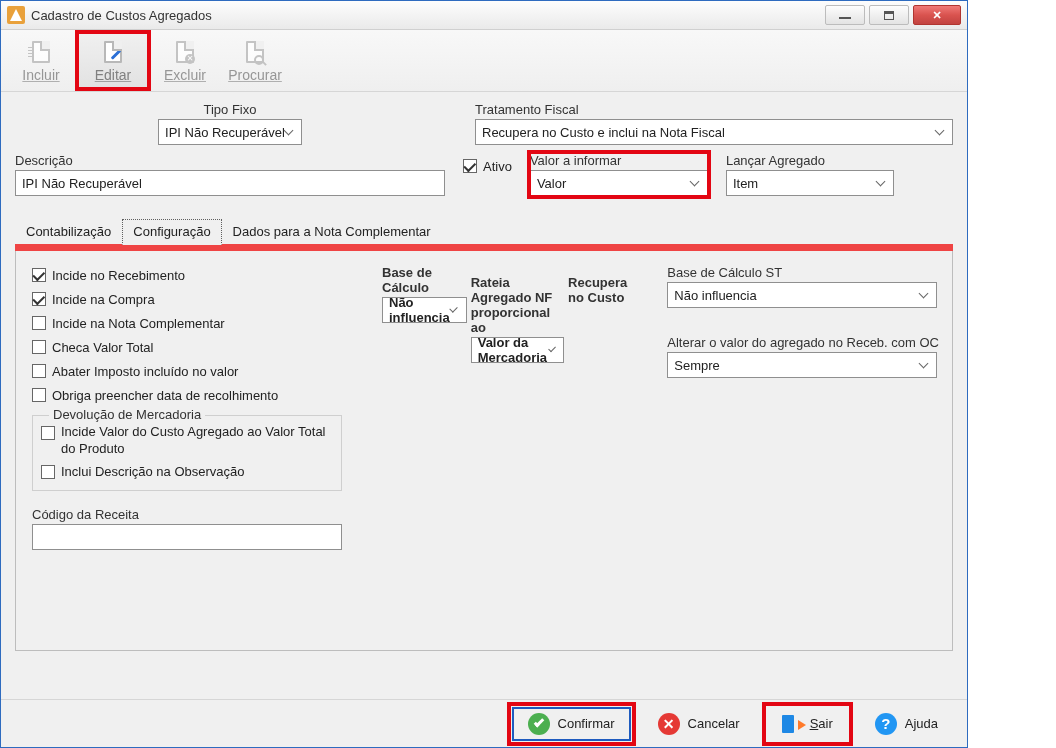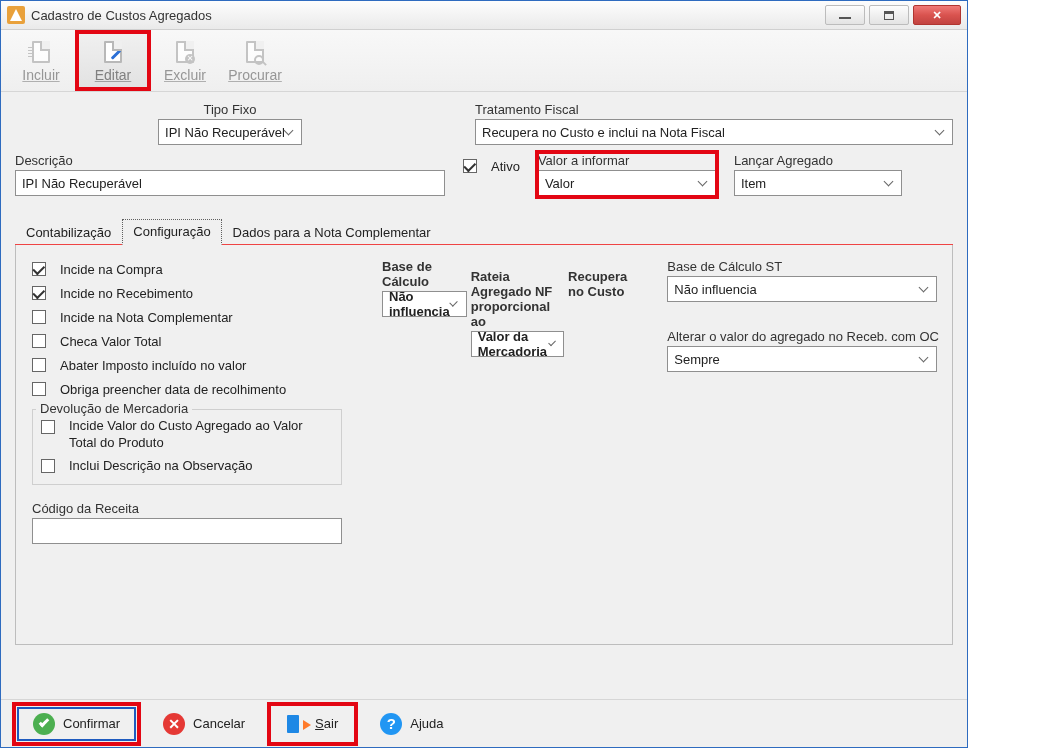--- a/index.html
+++ b/index.html
@@ -40,40 +40,40 @@
   .content { flex:1; padding: 10px 14px 4px 14px; display:flex; flex-direction:column; }
 
   .row { display:flex; gap: 26px; }
   .field { display:flex; flex-direction:column; gap:2px; }
   .field label { color:#333; }
   .combo, .textin { height: 26px; border:1px solid #8f8f8f; background:#fff; display:flex; align-items:center; padding:0 6px; color:#222;}
   .combo { justify-content:space-between; }
   .combo .chev { width:7px;height:7px;border-right:1.5px solid #666;border-bottom:1.5px solid #666;transform:rotate(45deg);margin-right:3px;margin-bottom:3px;}
   .checkbox { width:14px;height:14px;border:1px solid #666;background:#fff;display:inline-flex;align-items:center;justify-content:center;flex-shrink:0;}
   .checkbox.checked::after{content:"";width:9px;height:5px;border-left:2px solid #333;border-bottom:2px solid #333;transform:rotate(-45deg) translate(0px,-1px);}
-  .chkrow{display:flex;align-items:center;gap:14px;color:#222;height:20px;}
+  .chkrow{display:flex;align-items:center;gap:6px;color:#222;height:20px;}
 
   .hl-red { outline: 4px solid #e30613; outline-offset: -2px; }
 
   
-  .tabs { display:flex; align-items:flex-end; border-bottom:1px solid #ef4444; margin-top: 22px;}
+  .tabs { display:flex; border-bottom:7px solid #ef4444; margin-top: 22px;}
   .tab { padding: 4px 10px 5px 10px; color:#222; border:1px solid transparent; border-bottom:none; position:relative; top:1px;}
   .tab.active { border:1px dotted #606060; border-bottom:1px solid #f0f0f0; background:#f0f0f0; }
   .tabbody { border:1px solid #bdbdbd; border-top:none; padding: 14px 16px 18px 16px; flex:0 0 auto; background:#f0f0f0;}
 
   .cfg { display:flex; gap: 40px; }
   .colL { width: 370px; display:flex; flex-direction:column; gap:4px;}
   .colM { width: 260px; display:flex; gap:4px;font-weight:bold;}
   .colR { width: 290px; display:flex; flex-direction:column; gap:17px;}
 
   .groupbox { border:1px solid #cfcfcf; padding: 6px 8px 8px 8px; margin-top:6px; position:relative;}
-  .groupbox .gtitle{ position:absolute; top:-9px; left:3px; background:#f0f0f0; padding:0 4px; color:#333;}
-
-  
-  .footer { height: 48px; border-top:1px solid #d6d6d6; display:flex; align-items:center; gap: 10px; padding: 0 14px;}
+  .groupbox .gtitle{ position:absolute; top:-9px; left:16px; background:#f0f0f0; padding:0 4px; color:#333;}
+
+  
+  .footer { height: 48px; border-top:1px solid #d6d6d6; display:flex; align-items:center; justify-content:flex-end; gap: 10px; padding: 0 14px;}
   .fbtn { height: 34px; padding: 0 14px; display:flex; align-items:center; gap:8px; border:1px solid transparent;}
   .fbtn.selected { border:2px solid #1e5bbf; }
   .circ { width:22px;height:22px;border-radius:50%;display:flex;align-items:center;justify-content:center;}
   .circ.green{background:#4caf50;} .circ.red{background:#e53935;} .circ.blue{background:#2196f3;}
   .circ .ck{width:10px;height:5px;border-left:3px solid #fff;border-bottom:3px solid #fff;transform:rotate(-45deg) translate(1px,-1px);}
   .circ .cx{color:#fff;font-weight:bold;font-size:14px;line-height:1;}
   .circ .cq{color:#fff;font-weight:bold;font-size:15px;line-height:1;}
   .exiticon{width:20px;height:18px;position:relative;}
   .exiticon .door{width:12px;height:18px;background:#1e88e5;border-radius:1px;}
   .exiticon .arr{position:absolute;right:-4px;top:5px;width:0;height:0;border-top:5px solid transparent;border-bottom:5px solid transparent;border-left:8px solid #ff7a2a;}
@@ -192,25 +192,25 @@
       <div class="tab active">Configuração</div>
       <div class="tab">Dados para a Nota Complementar</div>
     </div>
 
     <div class="tabbody" style="height:400px;">
       <div class="cfg">
 
         <div class="colL">
           <div class="chkrow">
               <div class="checkbox checked"></div>
+              <span>Incide no Recebimento</span>
+            </div>
+          <div class="chkrow">
+              <div class="checkbox checked"></div>
               <span>Incide na Compra</span>
-            </div>
-          <div class="chkrow">
-              <div class="checkbox checked"></div>
-              <span>Incide no Recebimento</span>
             </div>
           <div class="chkrow">
               <div class="checkbox"></div>
               <span>Incide na Nota Complementar</span>
             </div>
           <div class="chkrow">
               <div class="checkbox"></div>
               <span>Checa Valor Total</span>
             </div>
           <div class="chkrow">

